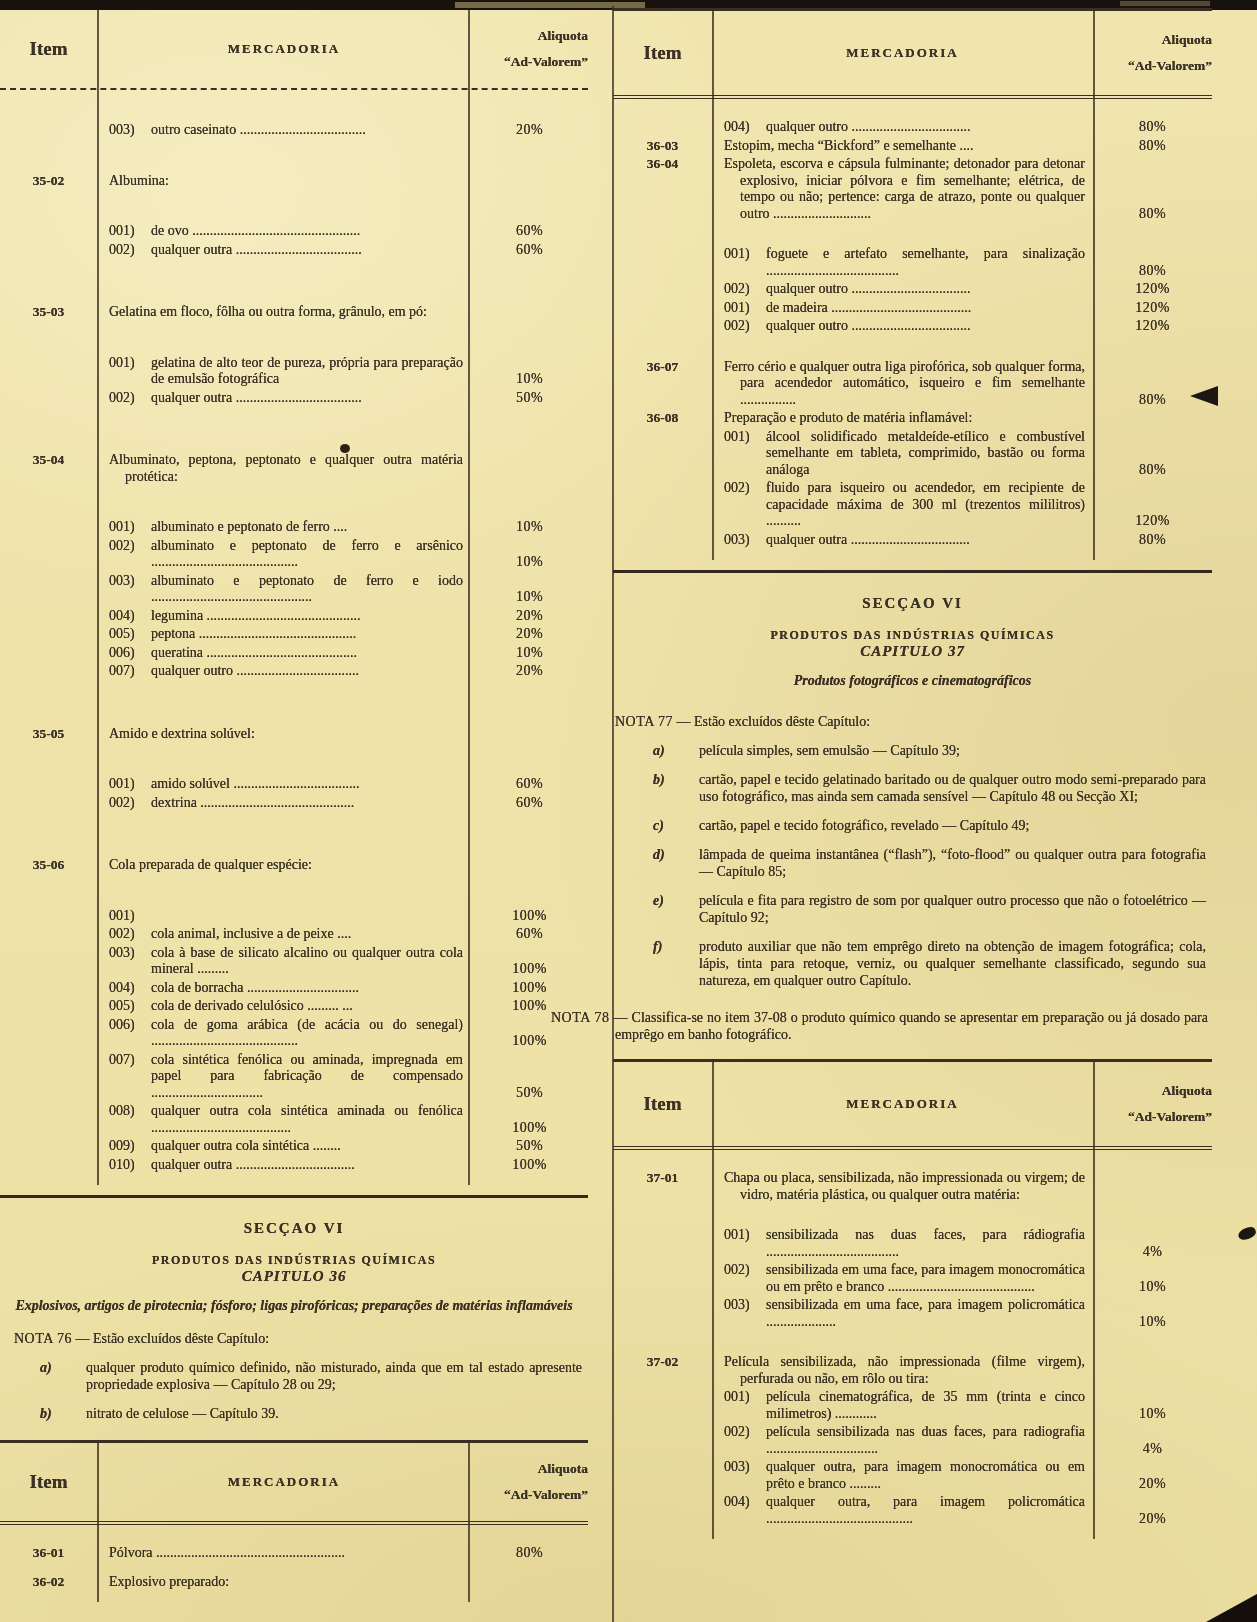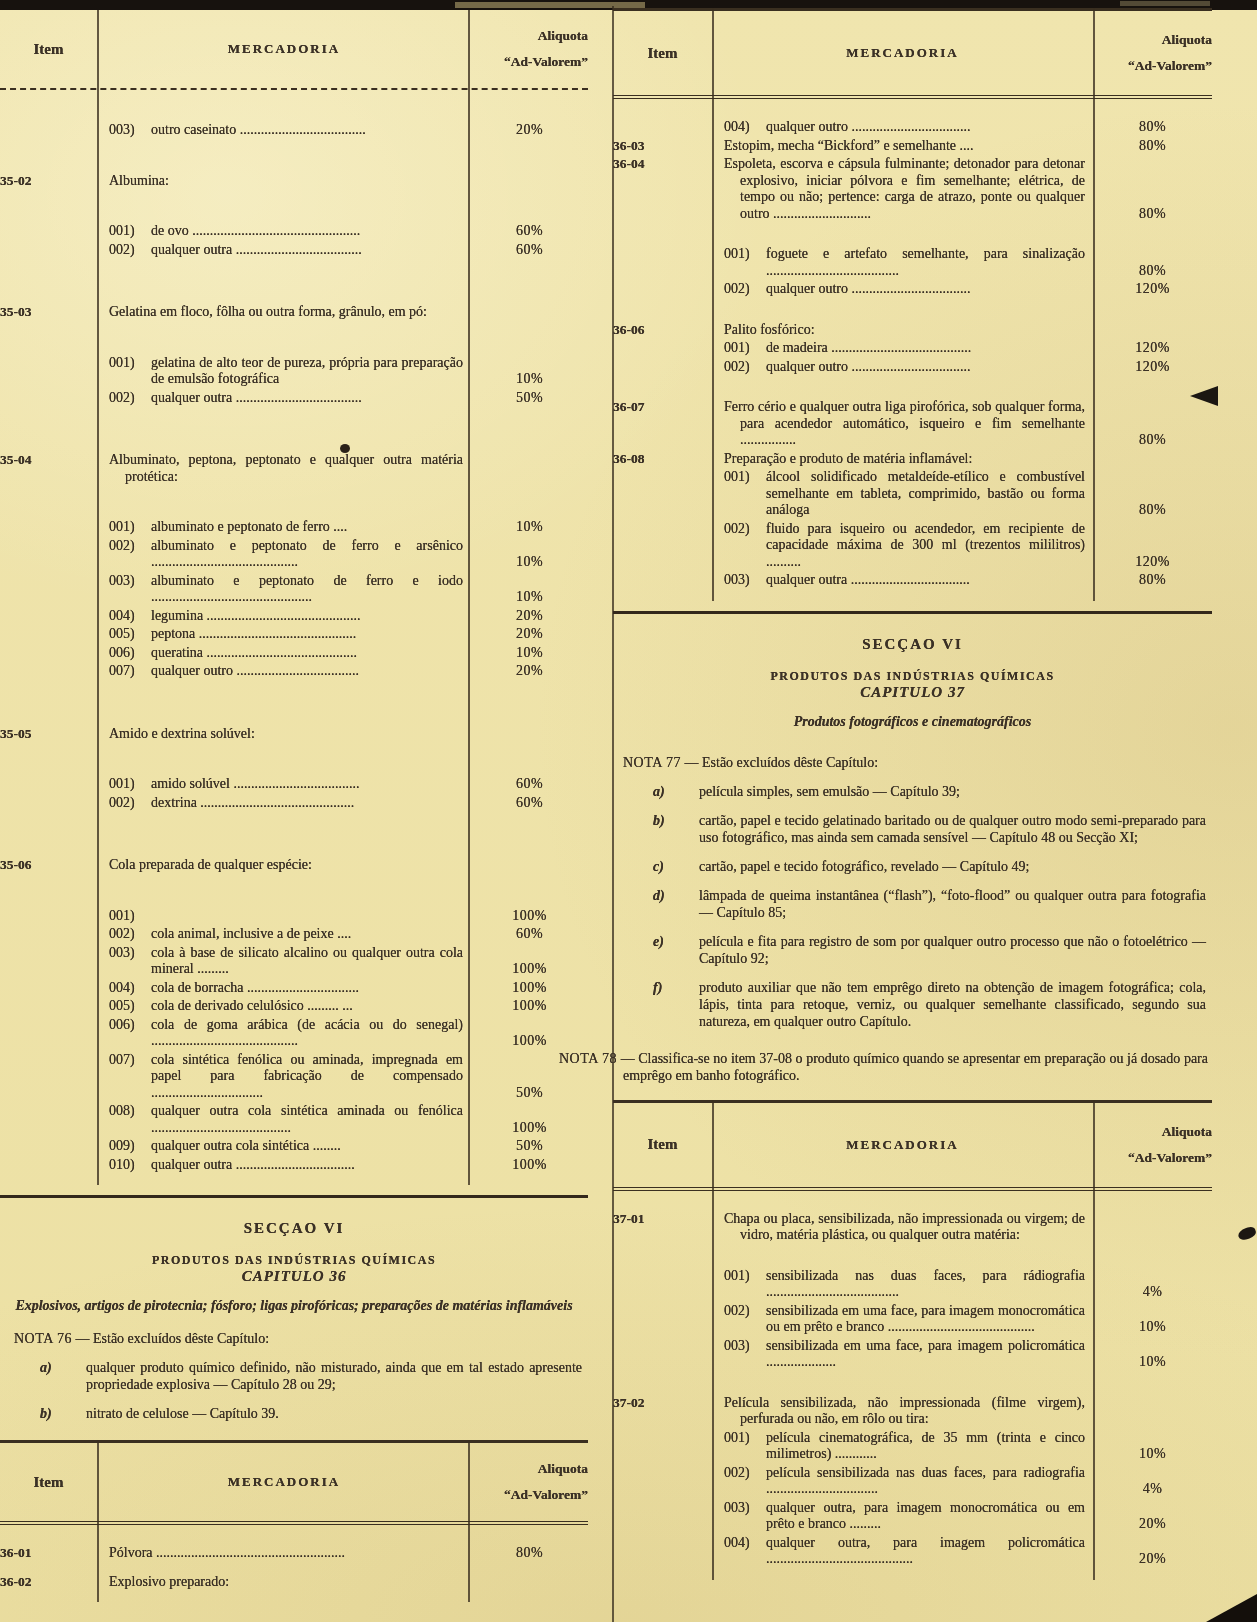--- a/index.html
+++ b/index.html
@@ -33,28 +33,28 @@
   .tbl{position:relative}
   .vline{position:absolute;width:2px;background:rgba(58,46,31,.78);top:0;bottom:0;z-index:1}
   .ltab .v1{left:97px}.ltab .v2{left:468px}
   .rtab .v1{left:99px}.rtab .v2{left:480px}
   .thead{display:flex;align-items:center;border-bottom:4px double #3a2f20;position:relative}
   .thead.dash{border-bottom:2px dashed #3a2f20}
   .thead.topline{border-top:3px solid #3a2f20}
   .ltab .thead{height:78px}
   .rtab .thead{height:84px}
   .th{font-weight:bold}
-  .th-item{width:97px;text-align:center;font-size:15px}
+  .th-item{width:97px;text-align:center;font-size:19px}
   .rtab .th-item{width:99px}
   .th-merc{flex:1;text-align:center;font-size:13px;letter-spacing:2px}
   .th-aliq{width:117px;text-align:right;font-size:13.5px;line-height:1.9}
   .rtab .th-aliq{width:119px}
   .tbody{padding:8px 0 12px;font-size:14px;line-height:16.5px}
   .row{display:flex;margin-top:2px}
-  .ci{width:97px;flex:none;text-align:left;font-weight:bold;font-size:13.5px}
+  .ci{width:97px;flex:none;text-align:center;font-weight:bold;font-size:13.5px}
   .rtab .ci{width:99px}
   .cd{flex:1;display:flex;padding:0 8px 0 12px;min-width:0}
   .cd .n{flex:none;width:42px}
   .cd .t{flex:1;text-align:justify}
   .row.main .cd .t{padding-left:16px;text-indent:-16px}
   .cp{width:117px;flex:none;text-align:center;align-self:flex-end;letter-spacing:.5px}
   .rtab .cp{width:119px}
   .g1{margin-top:12px}.g2{margin-top:24px}.g3{margin-top:34px}.g4{margin-top:46px}
   .rule{height:3px;background:#33281b;margin:10px 0 0}
   
@@ -62,21 +62,21 @@
   .s1{font-weight:bold;font-size:15px;letter-spacing:2px;margin-top:22px}
   .s2{font-weight:bold;font-size:12px;letter-spacing:1.5px;margin-top:16px}
   .s3{font-weight:bold;font-style:italic;font-size:15px;letter-spacing:1px;}
   .s4{font-style:italic;font-weight:bold;margin:12px auto 0;max-width:560px;line-height:17px}
   .nota{text-align:left;margin-top:16px;padding-left:14px;line-height:17px;text-align:justify}
   .nota.hang{padding-left:70px;text-indent:-64px;padding-right:4px}
   .nl{font-weight:normal;letter-spacing:.5px}
   .nitem{display:flex;text-align:left;margin-top:12px;padding-left:40px;line-height:17px}
   .nitem .letra{flex:none;width:46px;font-style:italic;font-weight:bold}
   .nitem .texto{flex:1;text-align:justify;padding-right:6px}
-  .col.right .secblk .nota{padding-left:10px}
+  .col.right .secblk .nota{padding-left:2px}
 </style>
 </head>
 <body>
 
 <div class="page">
 
   <div class="strip">
       <span class="lt1"></span>
       <span class="lt2"></span>
     </div>
@@ -423,27 +423,20 @@
             <span class="cp">80%</span>
           </div>
         <div class="row">
             <span class="ci"></span>
             <span class="cd">
               <span class="n">002)</span>
               <span class="t">qualquer outro ..................................</span>
             </span>
             <span class="cp">120%</span>
           </div>
-        <div class="row main g2">
-            <span class="ci">36-06</span>
-            <span class="cd">
-              <span class="t">Palito fosfórico:</span>
-            </span>
-            <span class="cp"></span>
-          </div>
         <div class="row">
             <span class="ci"></span>
             <span class="cd">
               <span class="n">001)</span>
               <span class="t">de madeira ........................................</span>
             </span>
             <span class="cp">120%</span>
           </div>
         <div class="row">
             <span class="ci"></span>

